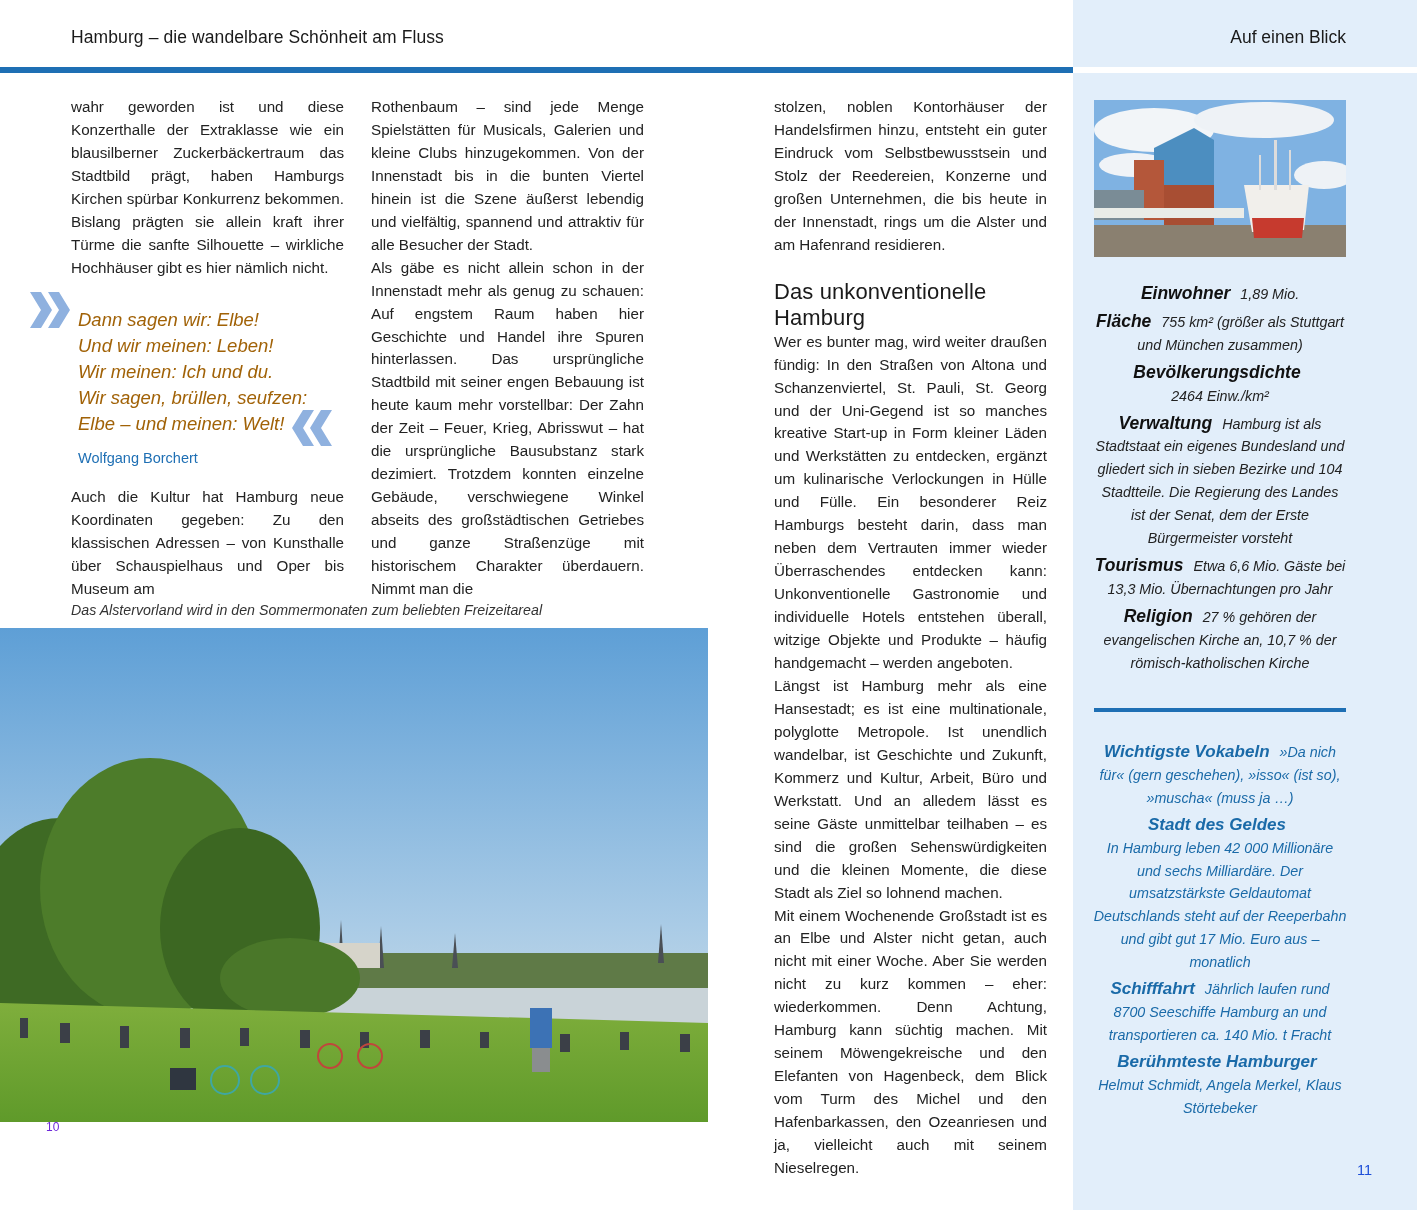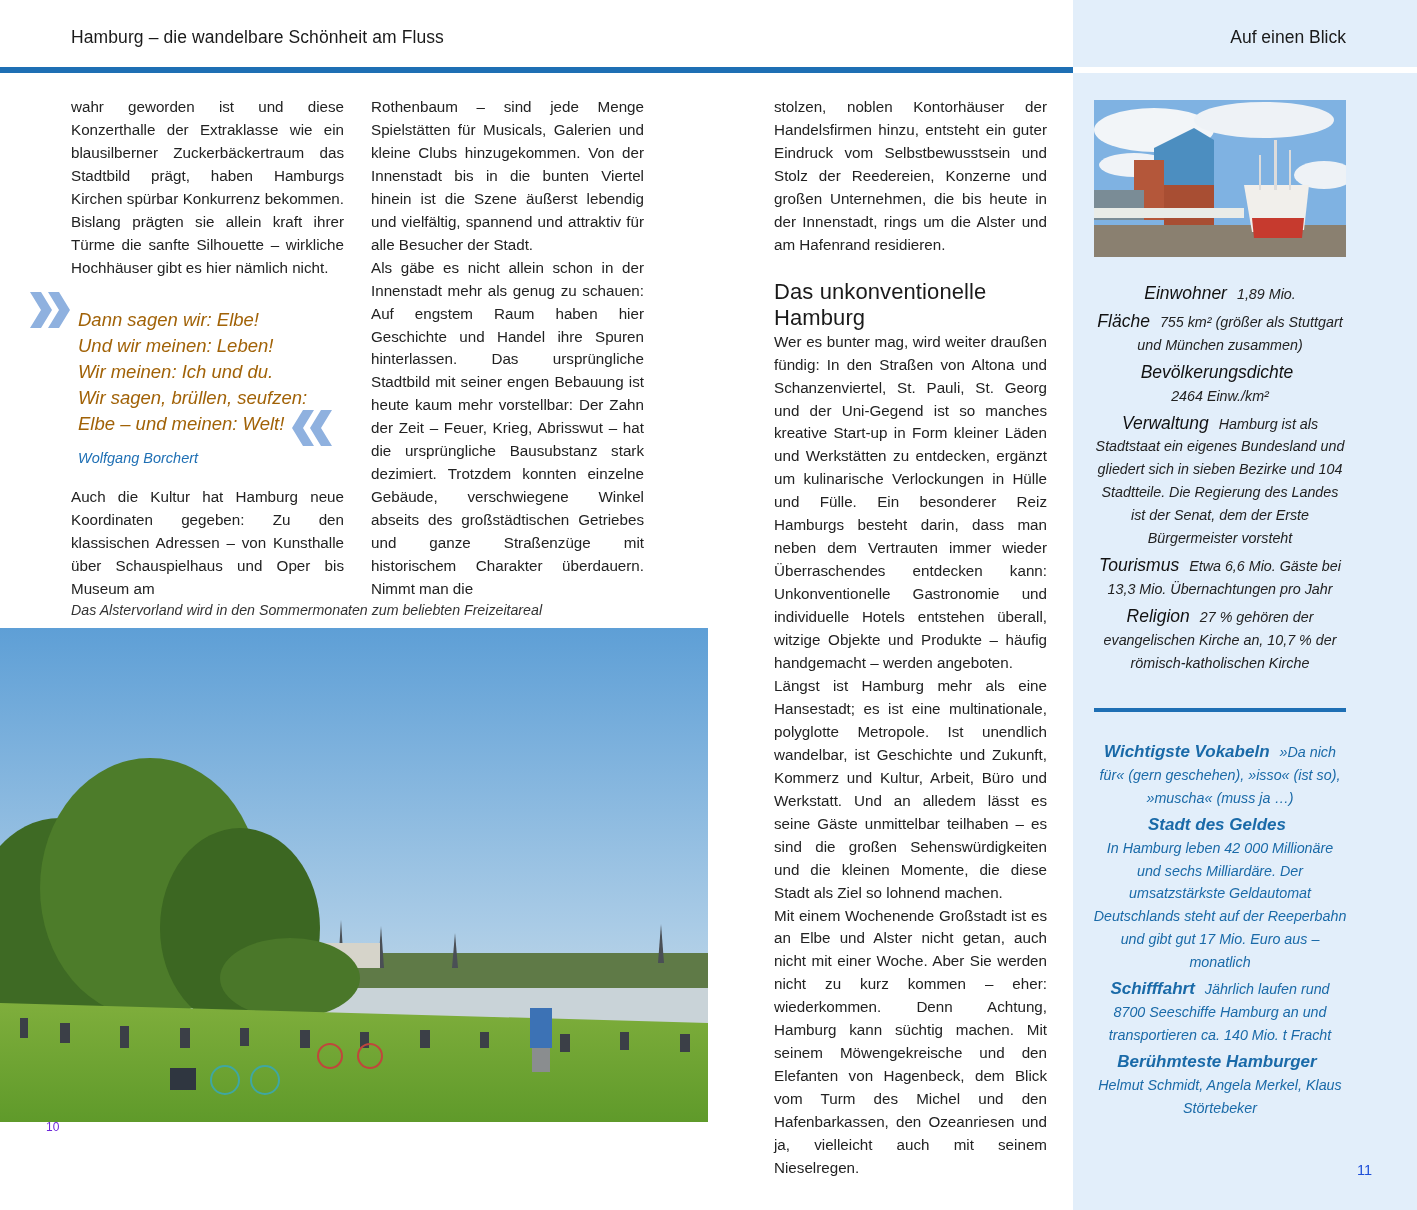--- a/index.html
+++ b/index.html
@@ -18,38 +18,38 @@
   .col-2 { left: 371px; top: 96px; width: 273px; }
   .col-3 { left: 774px; top: 96px; width: 273px; }
   .col-1b { left: 71px; top: 486px; width: 273px; }
 
   .section-heading { font-size: 22px; font-weight: normal; color: #1a1a1a; margin-top: 22px; line-height: 26px; text-align: left; letter-spacing: 0.1px; }
 
   .quote-block { position: absolute; left: 30px; top: 290px; width: 320px; }
   .quote-open { position: absolute; left: 0; top: 2px; width: 46px; height: 36px; }
   .quote-close { position: absolute; left: 262px; top: 120px; width: 46px; height: 36px; }
   .quote-lines { position: absolute; left: 48px; top: 17px; font-style: italic; font-size: 18.5px; line-height: 26px; color: #a16207; white-space: nowrap; }
-  .quote-author { position: absolute; left: 48px; top: 160px; font-style: italic; font-size: 14.5px; color: #1e6fb4; }
+  .quote-author { position: absolute; left: 48px; top: 160px; font-size: 14.5px; color: #1e6fb4; }
 
   .photo-caption { position: absolute; left: 71px; top: 602px; font-style: italic; font-size: 14.2px; color: #333; }
   .photo-main { position: absolute; left: 0; top: 628px; width: 708px; height: 494px; overflow: hidden; }
 
   .page-num-left { position: absolute; left: 46px; top: 1120px; font-size: 12px; color: #6d28d9; }
   .page-num-right { position: absolute; left: 1357px; top: 1162px; font-size: 14.5px; color: #1d4ed8; }
 
   .sidebar-photo { position: absolute; left: 1094px; top: 100px; width: 252px; height: 157px; overflow: hidden; }
 
   .facts { position: absolute; left: 1093px; top: 282px; width: 254px; text-align: center; font-style: italic; }
   .fact { font-size: 14.3px; line-height: 22.9px; color: #222; margin-bottom: 4px; }
   .fact .term { font-size: 17.5px; font-weight: normal; color: #111; margin-right: 6px; }
   .facts-rule { position: absolute; left: 1094px; top: 708px; width: 252px; height: 4px; background: #1e6fb4; }
   .facts-2 { position: absolute; left: 1093px; top: 741px; width: 254px; text-align: center; font-style: italic; }
   .facts-2 .fact { color: #1a6aa8; }
   .facts-2 .term { color: #1a6aa8; font-weight: bold; font-size: 17px; }
-  .facts .term.bold { font-weight: normal; margin-top: 16px; }
+  .facts .term.bold { font-weight: bold; margin-top: 16px; }
 </style>
 </head>
 <body>
 
 <div class="sidebar-bg"></div>
 
 <div class="running-head-left">Hamburg – die wandelbare Schönheit am Fluss</div>
 <div class="running-head-right">Auf einen Blick</div>
 <div class="head-rule"></div>
 <div class="sidebar-rule"></div>

